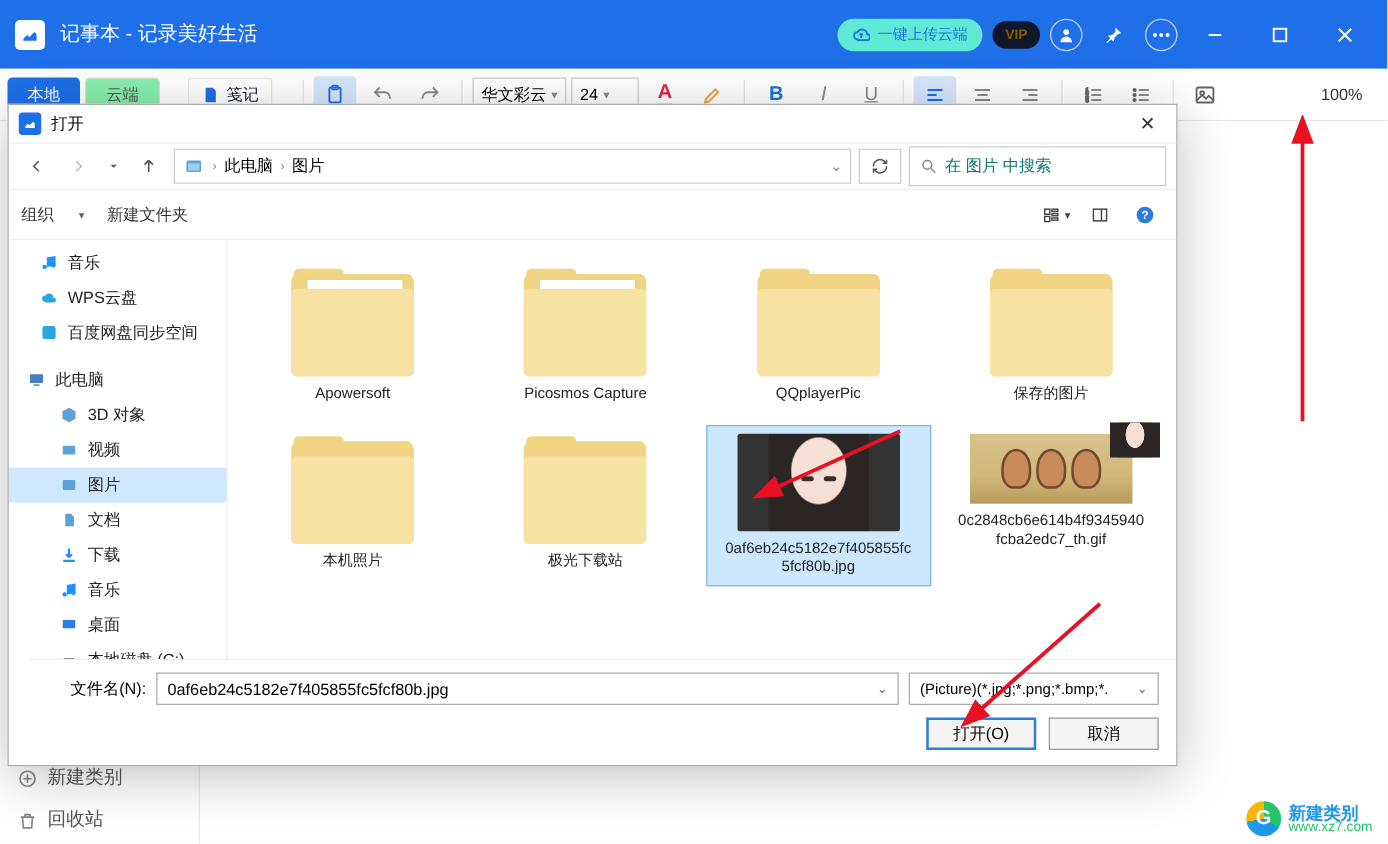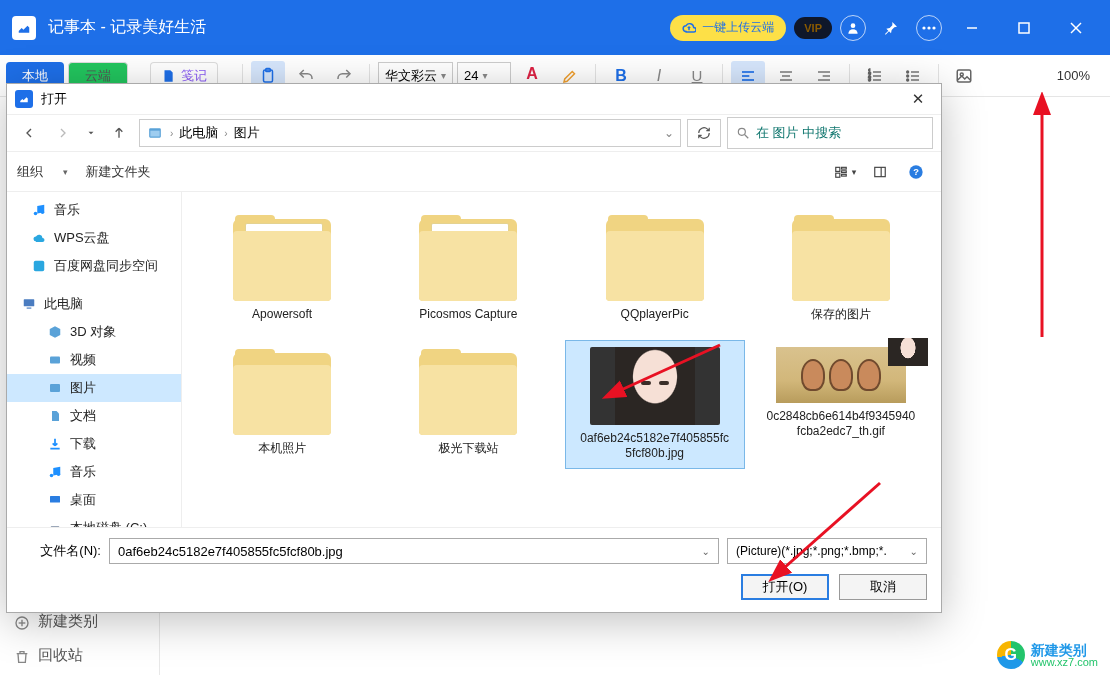--- a/index.html
+++ b/index.html
@@ -4,32 +4,32 @@
 <style>
 * { margin: 0; padding: 0; box-sizing: border-box; font-family: "Microsoft YaHei", "Segoe UI", sans-serif; }
 body { width: 1110px; height: 675px; overflow: hidden; background: #f5f5f5; position: relative; }
 
 
 .titlebar { height: 55px; background: #1E6FE8; display: flex; align-items: center; padding: 0 12px; color: #fff; }
 .app-icon { width: 24px; height: 24px; background: #fff; border-radius: 4px; display: flex; align-items: center; justify-content: center; margin-right: 12px; }
 .app-icon svg { width: 14px; height: 14px; }
 .app-title { font-size: 16px; font-weight: 400; flex: 1; }
 .title-right { display: flex; align-items: center; gap: 8px; }
-.cloud-btn { background: #fde047; color: #1E6FE8; height: 26px; padding: 0 12px; border-radius: 13px; display: flex; align-items: center; gap: 6px; font-size: 12px; cursor: pointer; }
+.cloud-btn { background: #5eead4; color: #1E6FE8; height: 26px; padding: 0 12px; border-radius: 13px; display: flex; align-items: center; gap: 6px; font-size: 12px; cursor: pointer; }
 .vip-badge { background: #0f172a; color: #8a5a00; height: 22px; padding: 0 10px; border-radius: 11px; font-size: 11px; font-weight: bold; display: flex; align-items: center; }
 .title-icon { width: 34px; height: 34px; display: flex; align-items: center; justify-content: center; color: #fff; cursor: pointer; }
 .title-icon.circle { border: 1.5px solid rgba(255,255,255,0.7); border-radius: 50%; width: 26px; height: 26px; }
 .winbtn { width: 44px; height: 44px; display:flex; align-items:center; justify-content:center; cursor:pointer; }
 
 
 .toolbar-row { height: 42px; background: #fff; border-bottom: 1px solid #e5e5e5; display:flex; align-items:center; padding: 0 6px; gap:4px; }
 .tab-pill { height: 28px; padding: 0 16px; border-radius: 4px 4px 0 0; display:flex; align-items:center; font-size:13px; }
 .tab-local { background:#1E6FE8; color:#fff; }
-.tab-cloud { background:#22c55e; color:#555; border:1px solid #ddd; }
-.note-tab { margin-left:18px; display:flex; align-items:center; gap:6px; font-size:13px; color:#8b5cf6; padding:0 10px; height:28px; border:1px solid #ddd; border-bottom:none; border-radius:4px 4px 0 0; }
+.tab-cloud { background:#86efac; color:#555; border:1px solid #ddd; }
+.note-tab { margin-left:18px; display:flex; align-items:center; gap:6px; font-size:13px; color:#0f172a; padding:0 10px; height:28px; border:1px solid #ddd; border-bottom:none; border-radius:4px 4px 0 0; }
 .tb-sep { width:1px; height:24px; background:#e3e3e3; margin:0 4px; }
 .tb-icon { width:34px; height:30px; display:flex; align-items:center; justify-content:center; color:#555; cursor:pointer; border-radius:3px; }
 .tb-icon.active { background:#d6e6fc; color:#1E6FE8; }
 .tb-select { height:28px; border:1px solid #ccc; padding:0 6px; font-size:13px; display:flex; align-items:center; gap:4px; background:#fff; }
 .zoom { margin-left:auto; font-size:13px; color:#333; padding:0 14px; }
 
 
 .app-body { position:absolute; top:97px; left:0; right:0; bottom:0; display:flex; }
 .left-strip { width:160px; background:#fff; border-right:1px solid #e8e8e8; display:flex; flex-direction:column; padding-top:500px; }
 .left-item { height:34px; display:flex; align-items:flex-end; gap:8px; padding:0 14px; color:#555; font-size:15px; cursor:pointer; }
@@ -69,21 +69,21 @@
 .folder-page { position:absolute; top:10px; left:18px; width:78px; height:58px; background:#fff; border:1px solid #e4d290; border-radius:2px; }
 .fname { font-size:12px; color:#222; margin-top:6px; line-height:1.3; word-break:break-all; max-width:150px; }
 
 .thumb { width:130px; height:78px; background:#333; border-radius:2px; overflow:hidden; display:flex; align-items:center; justify-content:center; }
 .face { width:80px; height:78px; background: radial-gradient(ellipse at 50% 38%, #f6e0d6 0%, #f6e0d6 38%, #2b2623 40%, #2b2623 100%); position:relative; }
 .face::before, .face::after { content:''; position:absolute; top:34px; width:10px; height:4px; background:#3a2e29; border-radius:4px; }
 .face::before { left:26px; } .face::after { right:26px; }
 .anime-thumb { width:130px; height:56px; background: linear-gradient(#d9c28e 0%, #d2b77a 60%, #b89c5c 100%); display:flex; align-items:center; justify-content:center; gap:4px; }
 .anime-thumb span { width:24px; height:32px; background:#c98a5c; border-radius:50% 50% 40% 40%; border:2px solid #704a2e; }
 
-.dlg-footer { border-top:1px solid #eee; padding:10px 14px 12px; display:flex; flex-direction:column; gap:10px; }
+.dlg-footer { border-top:1px solid #eee; padding:10px 14px 12px; display:flex; flex-direction:column; gap:10px;margin-left:16px; }
 .fn-row { display:flex; align-items:center; gap:8px; }
 .fn-label { font-size:13px; width:80px; text-align:right; }
 .fn-input { flex:1; height:26px; border:1px solid #aaa; padding:0 8px; font-size:13px; display:flex; align-items:center; justify-content:space-between; }
 .filter-sel { width:200px; height:26px; border:1px solid #aaa; padding:0 8px; font-size:12px; display:flex; align-items:center; justify-content:space-between; }
 .btn-row { display:flex; justify-content:flex-end; gap:10px; }
 .dlg-btn { width:88px; height:26px; border:1px solid #999; background:#f4f4f4; font-size:13px; display:flex; align-items:center; justify-content:center; cursor:pointer; }
 .dlg-btn.primary { border:2px solid #2a7de1; }
 
 
 .arrow { position:absolute; pointer-events:none; z-index:100; }

